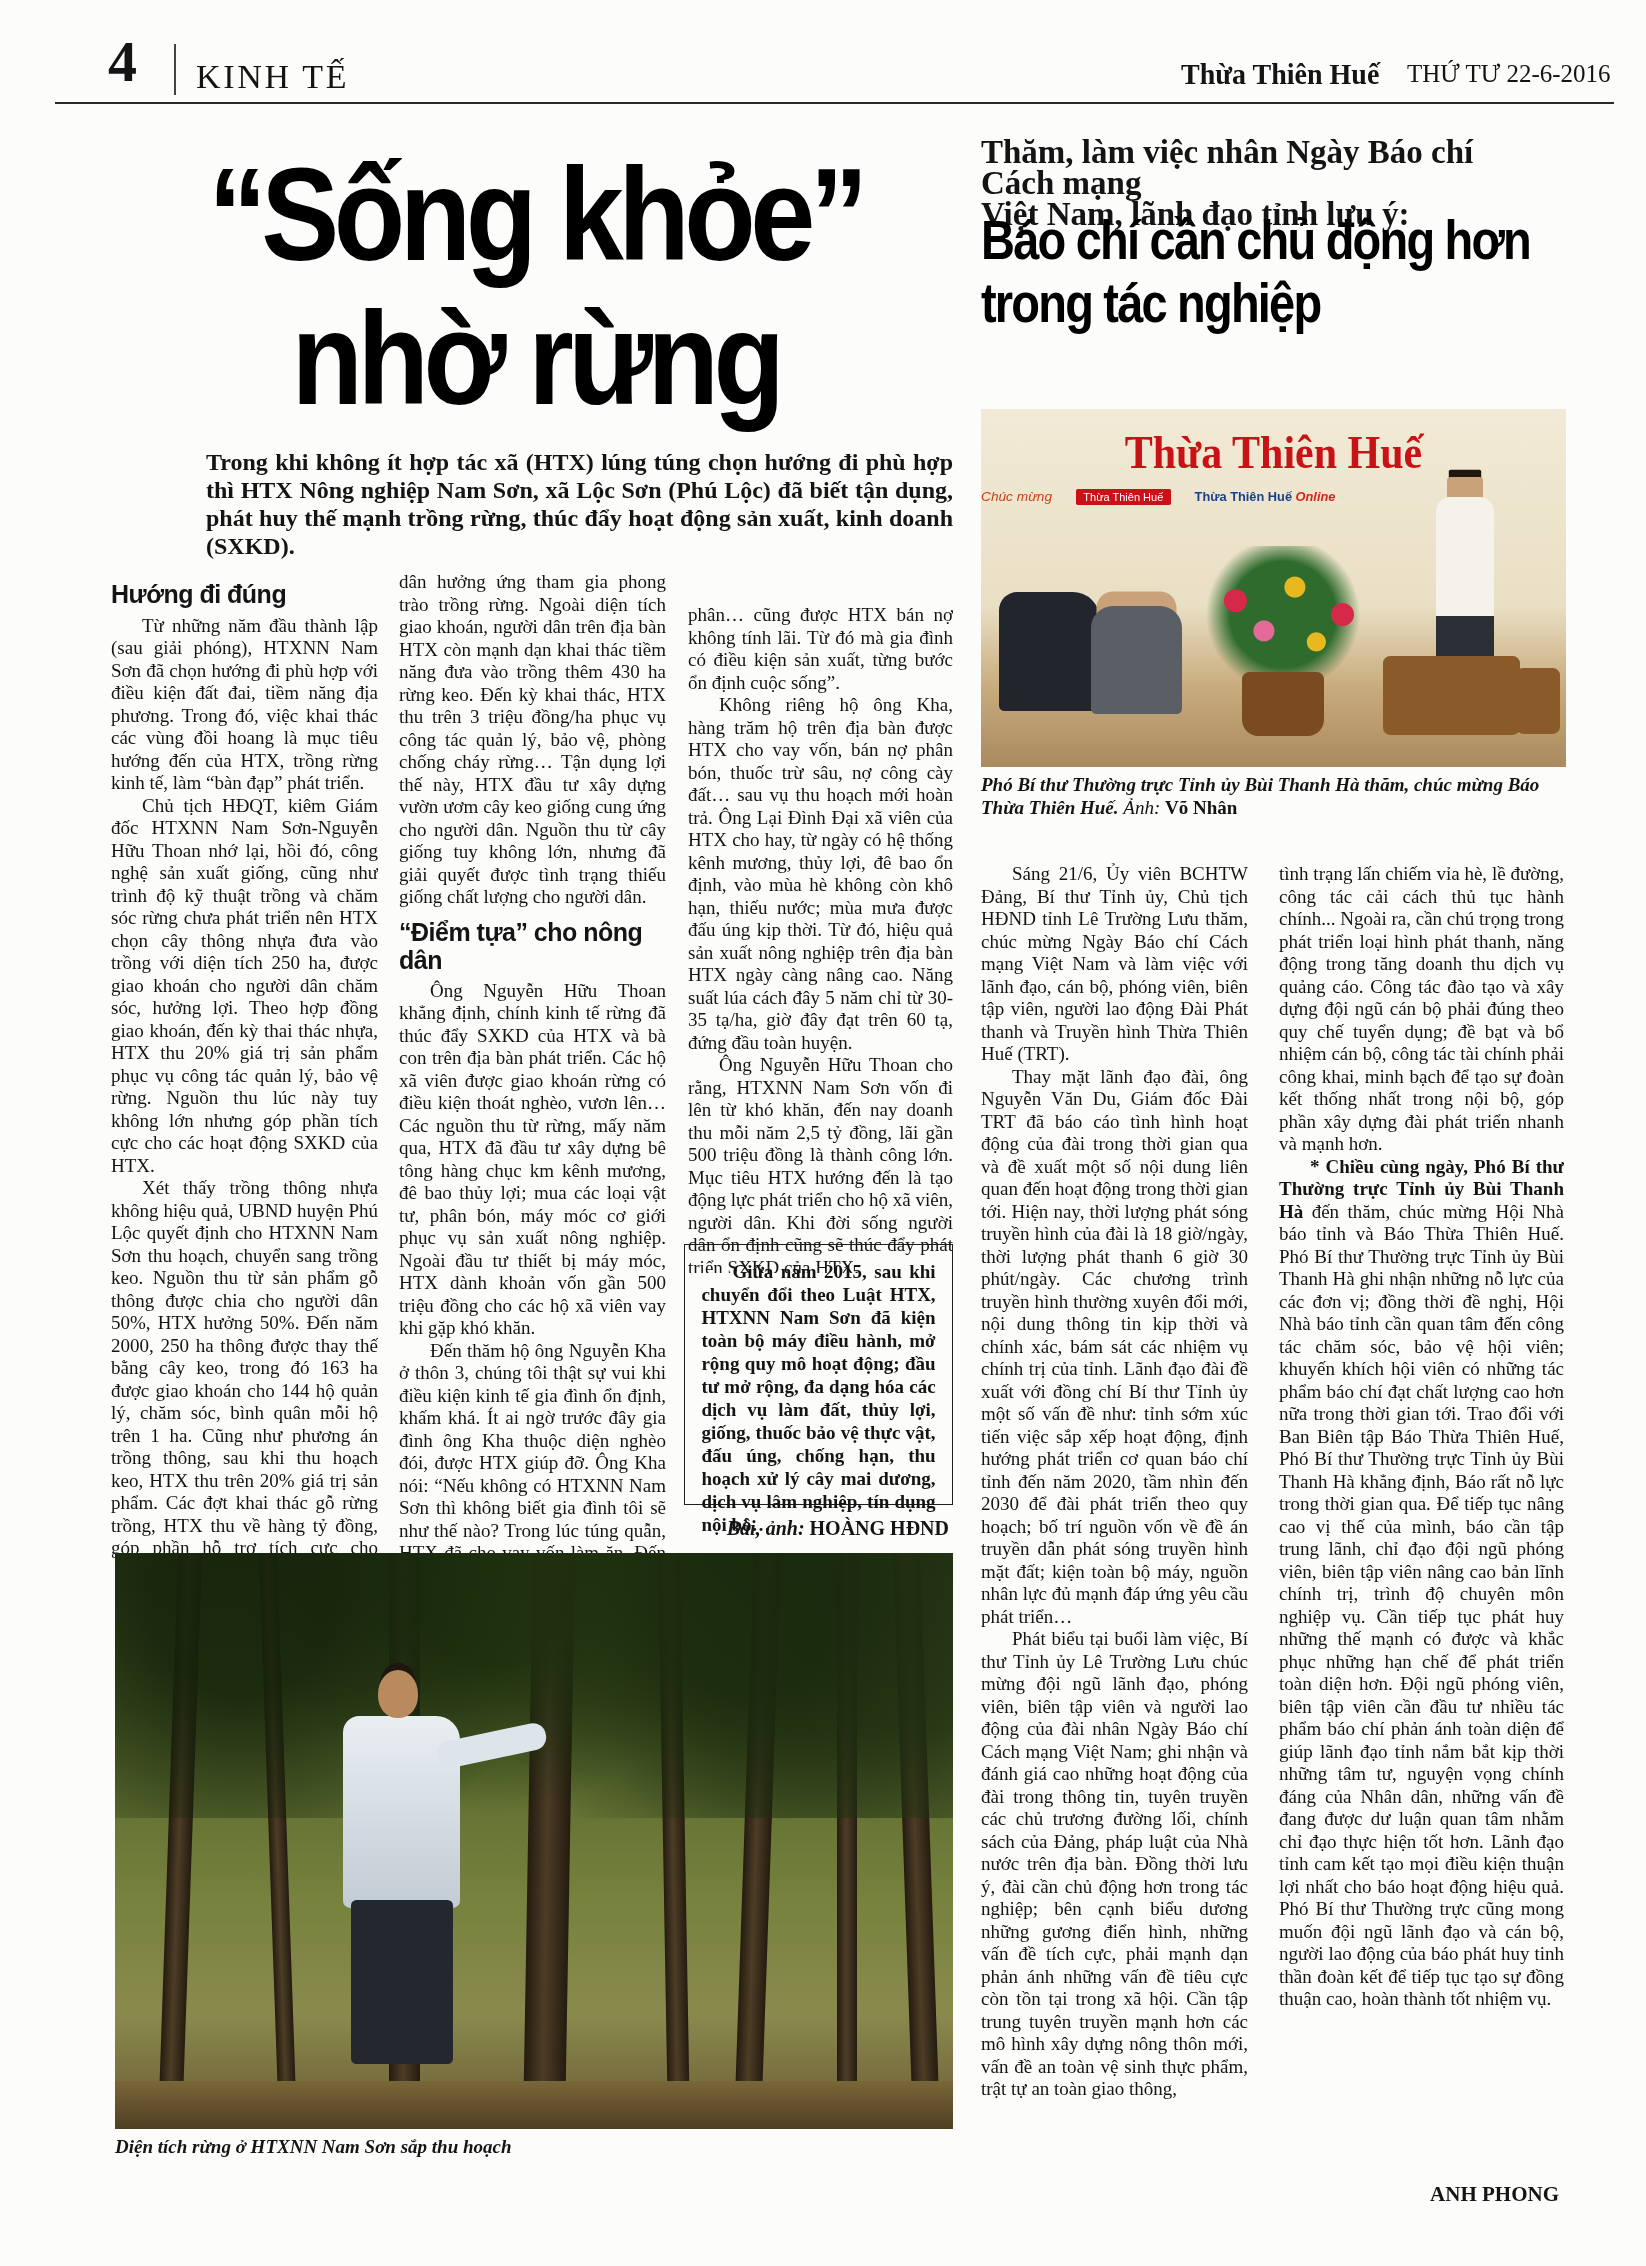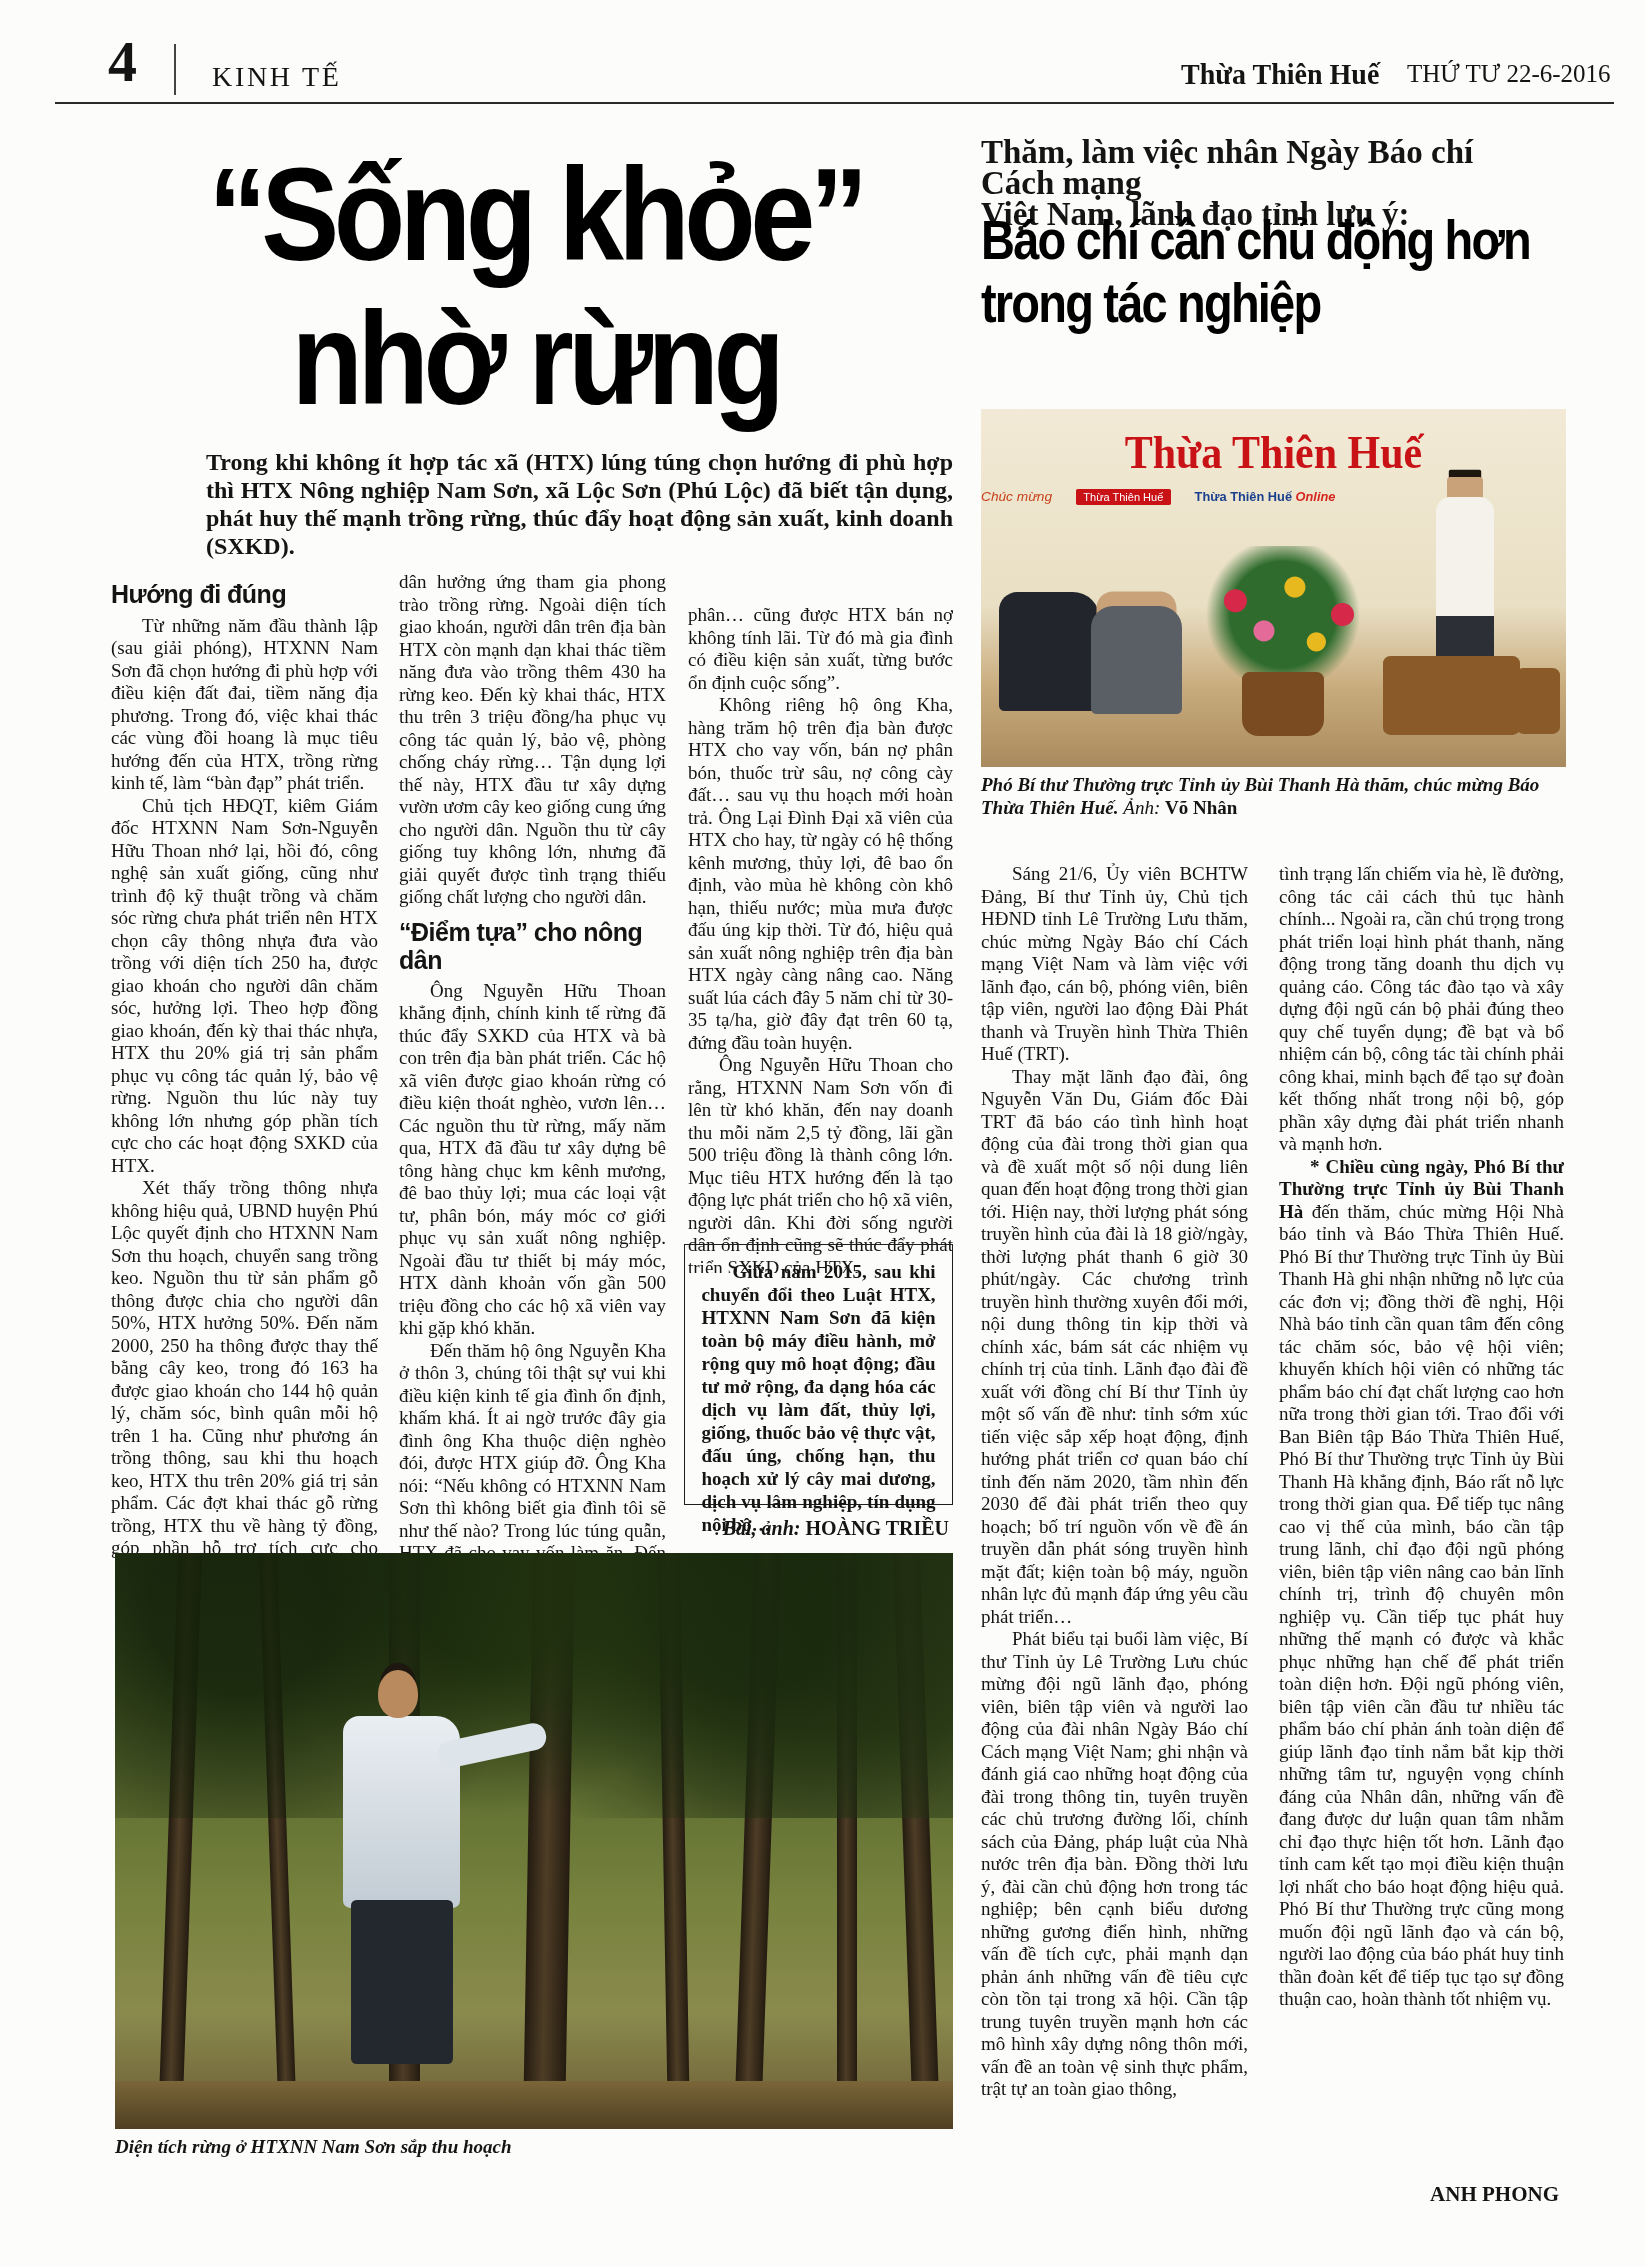--- a/index.html
+++ b/index.html
@@ -1,21 +1,21 @@
 <!DOCTYPE html>
 <html style="font-size:14.6px"><head>
 <meta charset="utf-8">
 <style>
   html,body{margin:0;padding:0;background:#e9e9e9;}
   .page{position:relative;width:1647px;height:2267px;background:#fcfcfa;overflow:hidden;
         font-family:"Liberation Serif",serif;color:#141414;}
   
   .pagenum{position:absolute;left:108px;top:33px;font-size:58px;font-weight:bold;line-height:58px;}
   .vrule{position:absolute;left:174px;top:44px;width:1.8px;height:51px;background:#444;}
-  .section{position:absolute;left:196px;top:60px;font-size:28px;letter-spacing:2.7px;line-height:33px;margin-left:16px;}
+  .section{position:absolute;left:196px;top:60px;font-size:34px;letter-spacing:2.7px;line-height:33px;}
   .brand{position:absolute;left:1181px;top:57px;font-size:28px;font-weight:bold;transform:scaleY(1.08);transform-origin:top left;white-space:nowrap;}
   .pdate{position:absolute;left:1407px;top:60px;font-size:25px;white-space:nowrap;}
   .hrule{position:absolute;left:55px;top:102px;width:1559px;height:1.8px;background:#2a2a2a;}
   
   .l-headline{position:absolute;left:119px;top:144px;width:833px;text-align:center;
       font-family:"Liberation Sans",sans-serif;font-weight:bold;color:#000;
       font-size:117px;line-height:128px;letter-spacing:-5.5px;transform:scaleY(1.12);transform-origin:top center;}
   .lede{position:absolute;left:206px;top:448px;width:747px;font-size:24px;line-height:28px;
       font-weight:bold;text-align:justify;}
   .col{position:absolute;overflow:hidden;font-size:19px;line-height:22.5px;text-align:justify;}
@@ -127,21 +127,21 @@
       <p class="pc">phân… cũng được HTX bán nợ không tính lãi. Từ đó mà gia đình có điều kiện sản xuất, từng bước ổn định cuộc sống”.</p>
       <p class="p">Không riêng hộ ông Kha, hàng trăm hộ trên địa bàn được HTX cho vay vốn, bán nợ phân bón, thuốc trừ sâu, nợ công cày đất… sau vụ thu hoạch mới hoàn trả. Ông Lại Đình Đại xã viên của HTX cho hay, từ ngày có hệ thống kênh mương, thủy lợi, đê bao ổn định, vào mùa hè không còn khô hạn, thiếu nước; mùa mưa được đấu úng kịp thời. Từ đó, hiệu quả sản xuất nông nghiệp trên địa bàn HTX ngày càng nâng cao. Năng suất lúa cách đây 5 năm chỉ từ 30-35 tạ/ha, giờ đây đạt trên 60 tạ, đứng đầu toàn huyện.</p>
       <p class="p">Ông Nguyễn Hữu Thoan cho rằng, HTXNN Nam Sơn vốn đi lên từ khó khăn, đến nay doanh thu mỗi năm 2,5 tỷ đồng, lãi gần 500 triệu đồng là thành công lớn. Mục tiêu HTX hướng đến là tạo động lực phát triển cho hộ xã viên, người dân. Khi đời sống người dân ổn định cũng sẽ thúc đẩy phát triển SXKD của HTX.</p>
     </div>
 
   <div class="boxnote">
     <div class="inner">Giữa năm 2015, sau khi chuyển đổi theo Luật HTX, HTXNN Nam Sơn đã kiện toàn bộ máy điều hành, mở rộng quy mô hoạt động; đầu tư mở rộng, đa dạng hóa các dịch vụ làm đất, thủy lợi, giống, thuốc bảo vệ thực vật, đấu úng, chống hạn, thu hoạch xử lý cây mai dương, dịch vụ lâm nghiệp, tín dụng nội bộ…</div>
   </div>
   <div class="l-byline">
     <span class="lbl">Bài, ảnh:</span>
-    <span class="nm">HOÀNG TRIỀU</span>
+    <span class="nm">HOÀNG HĐND</span>
   </div>
 
   <div class="forest">
     <div class="trunk t1"></div>
     <div class="trunk t2"></div>
     <div class="trunk t3"></div>
     <div class="trunk t4"></div>
     <div class="trunk t5"></div>
     <div class="trunk t6"></div>
     <div class="trunk t7"></div>

